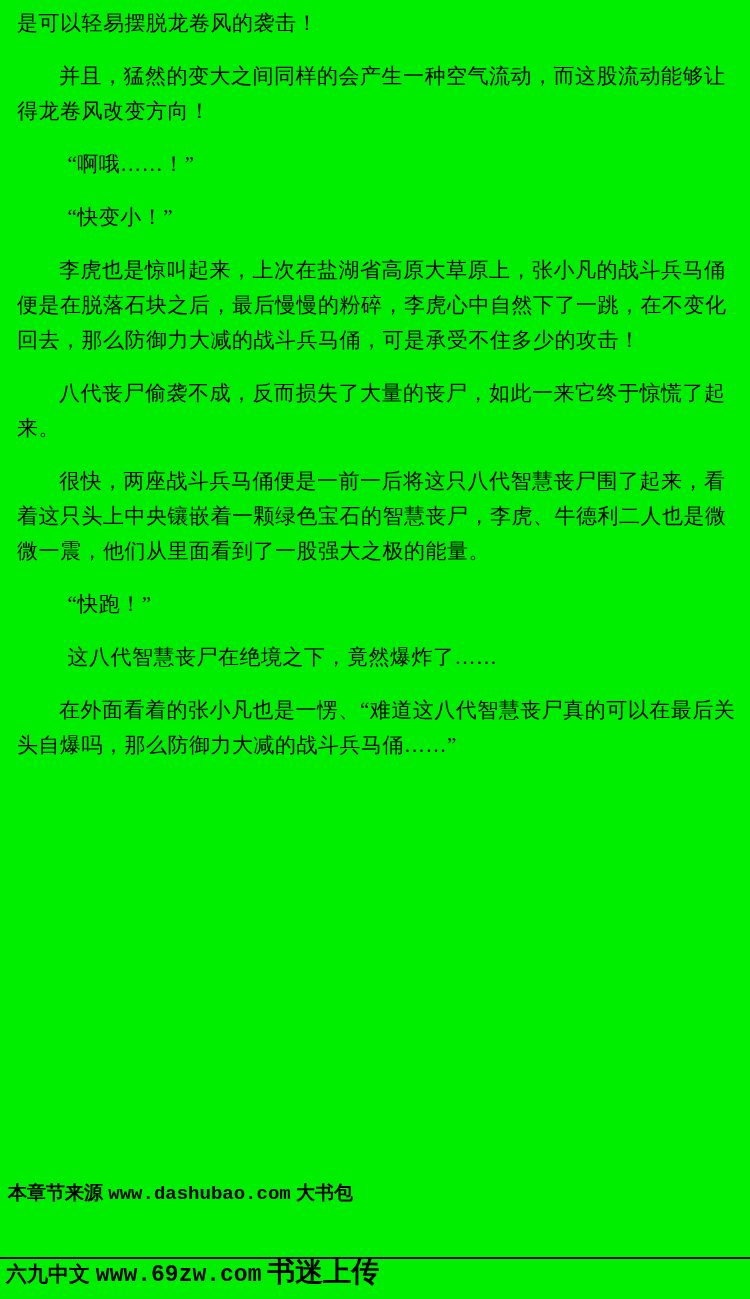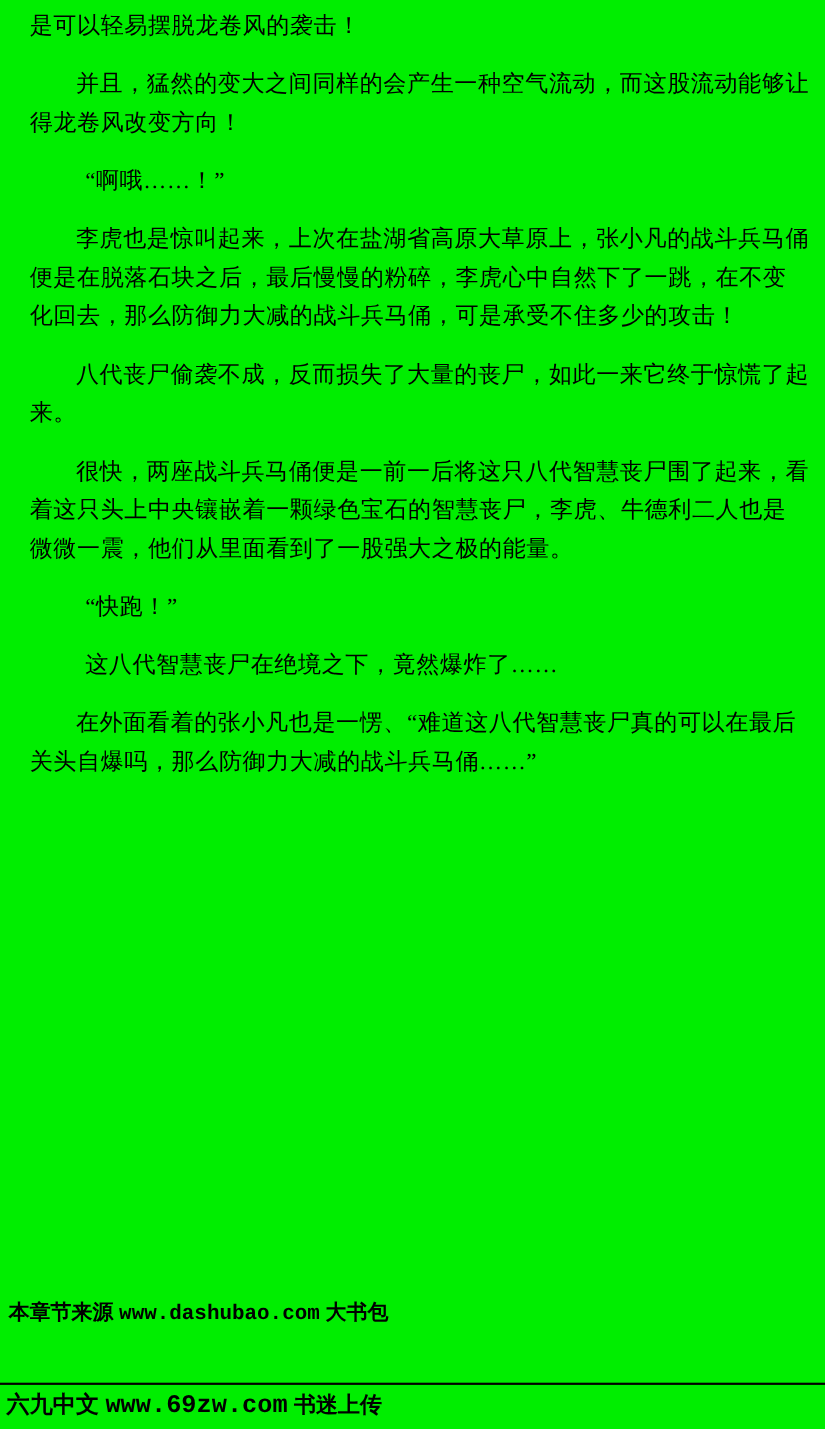--- a/index.html
+++ b/index.html
@@ -21,21 +21,21 @@
     box-sizing: border-box;
   }
   .reader-body {
     padding: 6px 14px 0 14px;
   }
   .para {
     font-size: 21px;
     line-height: 35px;
     color: #000000;
     text-indent: 2em;
-    margin: 0 0 18px 13px;
+    margin: 0 0 18px 3px;
     letter-spacing: 0.5px;
     font-weight: 500;
     font-family: "Liberation Serif", "DejaVu Serif", serif;
   }
   .para.first {
     text-indent: 0;
   }
   .para.quote {
     text-indent: 2.4em;
   }
@@ -65,40 +65,41 @@
     font-family: "Liberation Sans", sans-serif;
     white-space: nowrap;
   }
   .footer-site .url {
     font-family: "Liberation Mono", monospace;
     font-weight: bold;
     font-size: 23px;
   }
   .footer-site .tail {
     font-family: "Liberation Sans", sans-serif;
-    font-size: 20px;
+    font-size: 28px;
   }
   .bottom-rule {
     position: absolute;
     left: 0;
     right: 0;
     bottom: 40px;
     height: 2px;
     background: #000000;
   }
 </style>
 </head>
 <body>
 
 <div class="page">
 
   <div class="reader-body">
     <p class="para first">是可以轻易摆脱龙卷风的袭击！</p>
     <p class="para">并且，猛然的变大之间同样的会产生一种空气流动，而这股流动能够让得龙卷风改变方向！</p>
     <p class="para quote">“啊哦……！”</p>
+    <p class="para quote">“快变小！”</p>
     <p class="para">李虎也是惊叫起来，上次在盐湖省高原大草原上，张小凡的战斗兵马俑便是在脱落石块之后，最后慢慢的粉碎，李虎心中自然下了一跳，在不变化回去，那么防御力大减的战斗兵马俑，可是承受不住多少的攻击！</p>
     <p class="para">八代丧尸偷袭不成，反而损失了大量的丧尸，如此一来它终于惊慌了起来。</p>
     <p class="para">很快，两座战斗兵马俑便是一前一后将这只八代智慧丧尸围了起来，看着这只头上中央镶嵌着一颗绿色宝石的智慧丧尸，李虎、牛德利二人也是微微一震，他们从里面看到了一股强大之极的能量。</p>
     <p class="para quote">“快跑！”</p>
     <p class="para quote">这八代智慧丧尸在绝境之下，竟然爆炸了……</p>
     <p class="para">在外面看着的张小凡也是一愣、“难道这八代智慧丧尸真的可以在最后关头自爆吗，那么防御力大减的战斗兵马俑……”</p>
   </div>
 
   <div class="footer-source">
     <span>本章节来源</span>

